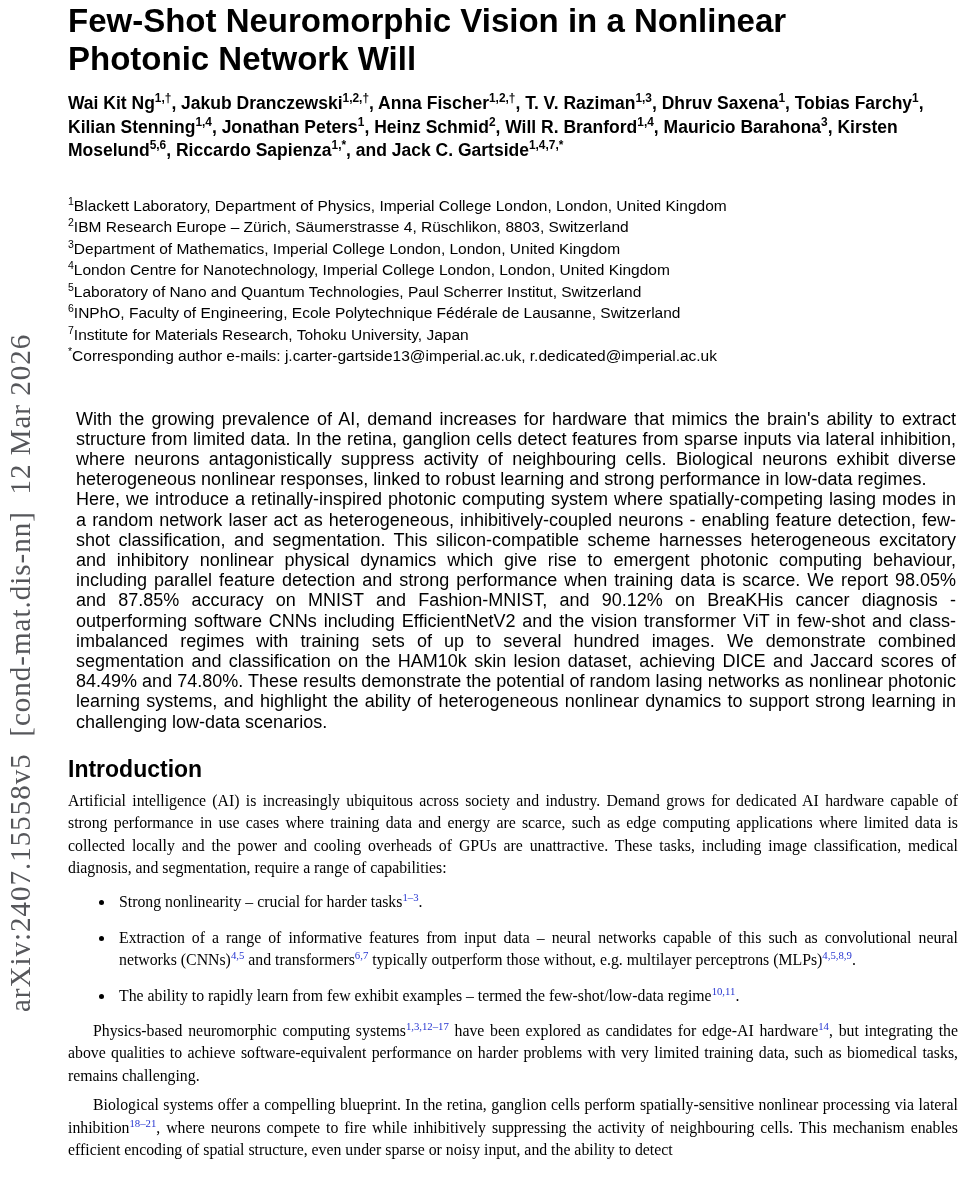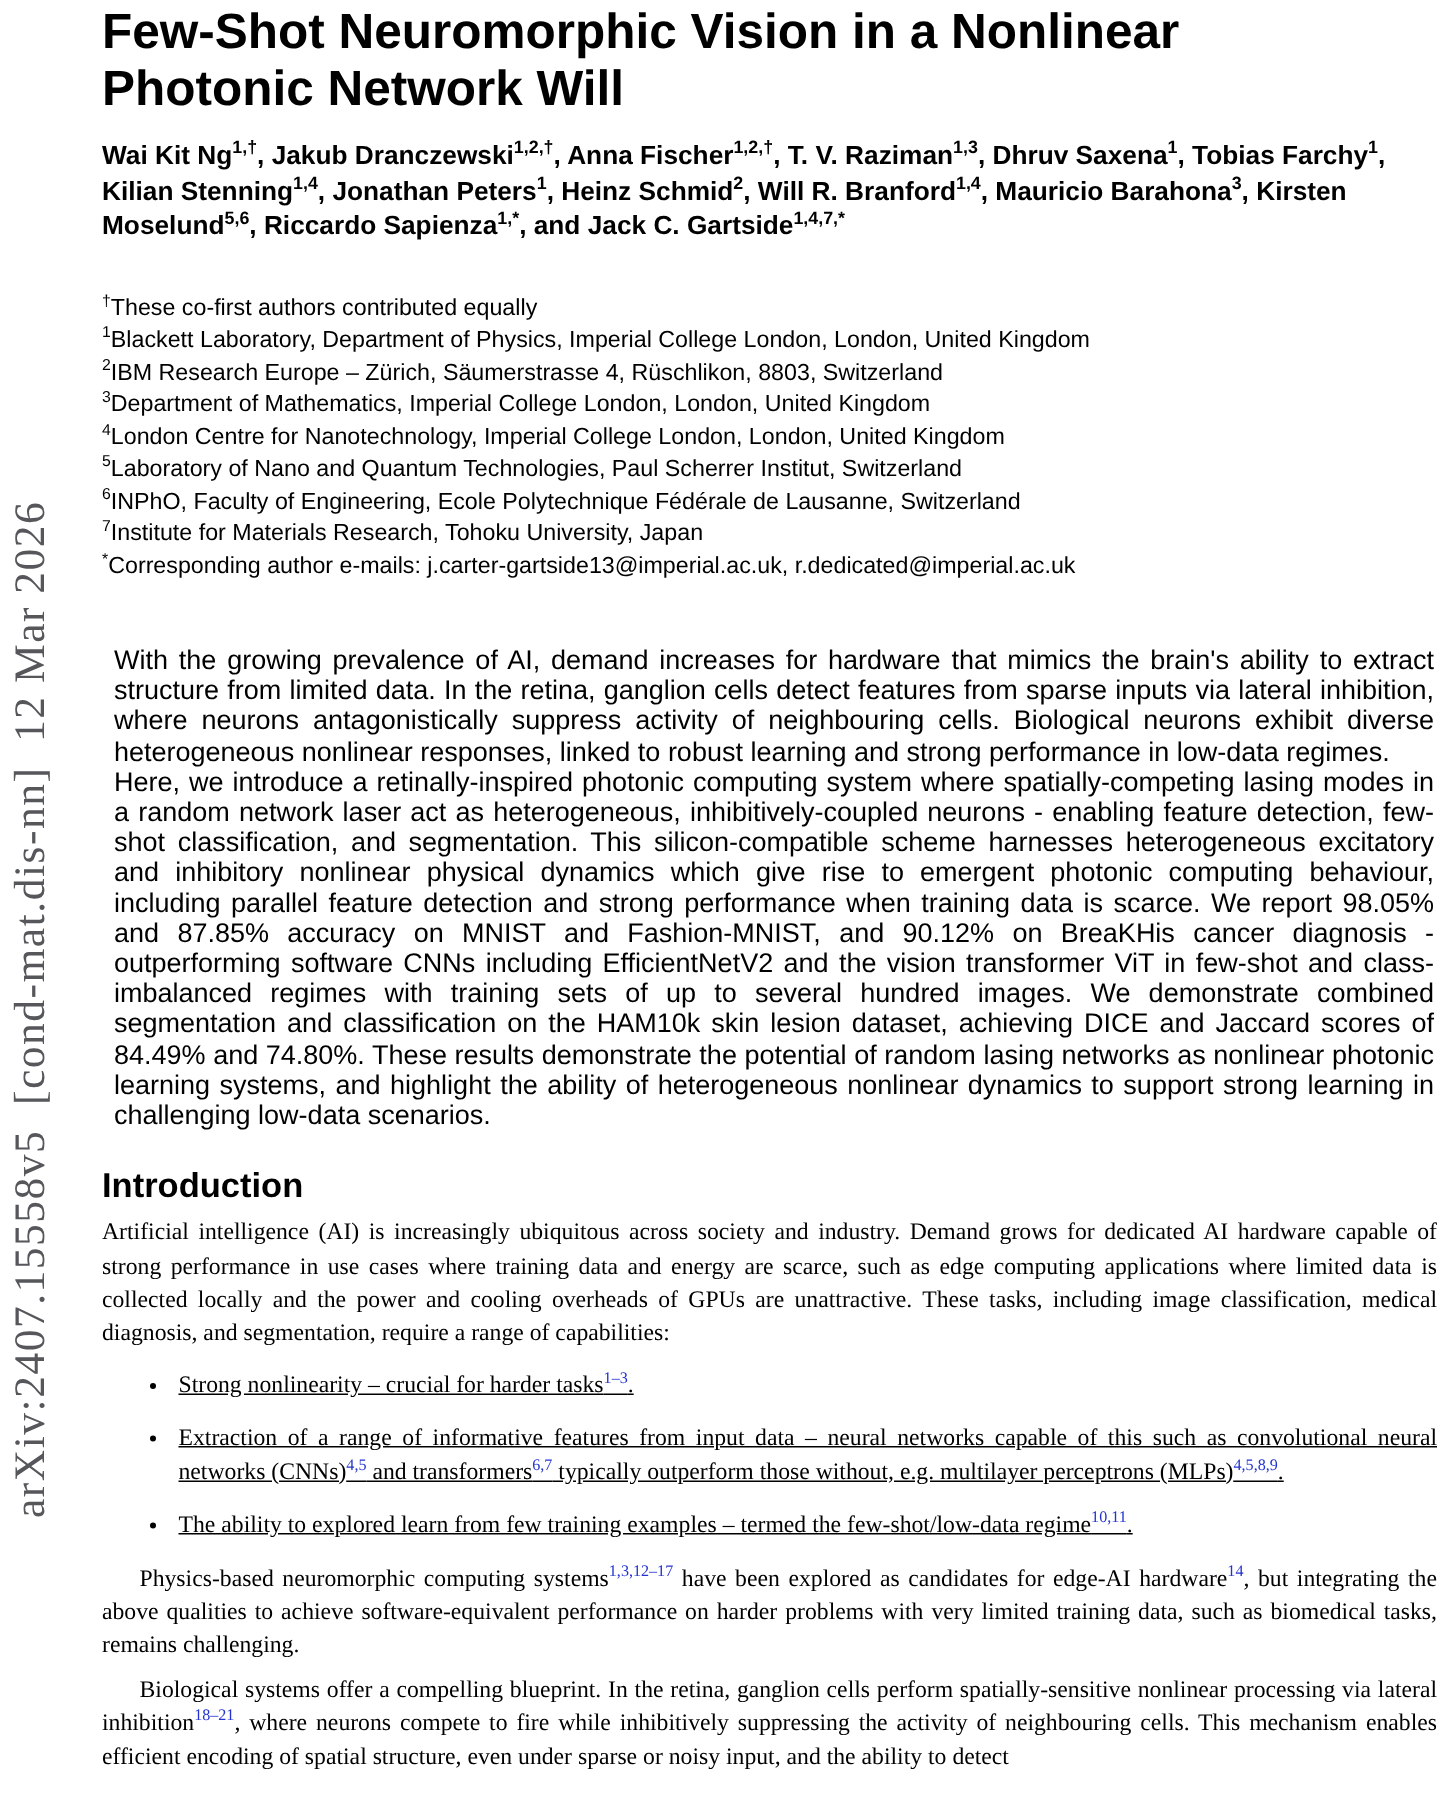--- a/index.html
+++ b/index.html
@@ -77,41 +77,40 @@
   }
   .body-text {
     font-family: "Liberation Serif", serif;
     font-size: 15.8px;
     line-height: 22.4px;
     text-align: justify;
   }
   .body-text p { margin: 7px 0 0 0; }
   .indent { text-indent: 25px; }
   ul.capability-list { margin: 12px 0 8px 0; padding-left: 47px; }
-  ul.capability-list li { margin-bottom: 13px; padding-left: 4px; text-decoration: underline; }
+  ul.capability-list li { margin-bottom: 13px; padding-left: 4px; }
   .cite { color: var(--cite-color, #2433d0); }
 </style>
 </head>
 <body>
 
 <div class="page">
 
   <div class="watermark">arXiv:2407.15558v5  [cond-mat.dis-nn]  12 Mar 2026</div>
 
   <div class="content">
 
     <h1 class="title">
         <span>Few-Shot Neuromorphic Vision in a Nonlinear</span>
         <span>Photonic Network Will</span>
       </h1>
 
     <div class="authors"><span>Wai Kit Ng</span><sup>1,†</sup><span>, Jakub Dranczewski</span><sup>1,2,†</sup><span>, Anna Fischer</span><sup>1,2,†</sup><span>, T. V. Raziman</span><sup>1,3</sup><span>, Dhruv Saxena</span><sup>1</sup><span>, Tobias Farchy</span><sup>1</sup><span>, Kilian Stenning</span><sup>1,4</sup><span>, Jonathan Peters</span><sup>1</sup><span>, Heinz Schmid</span><sup>2</sup><span>, Will R. Branford</span><sup>1,4</sup><span>, Mauricio Barahona</span><sup>3</sup><span>, Kirsten Moselund</span><sup>5,6</sup><span>, Riccardo Sapienza</span><sup>1,*</sup><span>, and Jack C. Gartside</span><sup>1,4,7,*</sup></div>
 
     <div class="affiliations">
-      <div><sup>†</sup><span>These co-first authors contributed equally</span></div>
       <div><sup>1</sup><span>Blackett Laboratory, Department of Physics, Imperial College London, London, United Kingdom</span></div>
       <div><sup>2</sup><span>IBM Research Europe – Zürich, Säumerstrasse 4, Rüschlikon, 8803, Switzerland</span></div>
       <div><sup>3</sup><span>Department of Mathematics, Imperial College London, London, United Kingdom</span></div>
       <div><sup>4</sup><span>London Centre for Nanotechnology, Imperial College London, London, United Kingdom</span></div>
       <div><sup>5</sup><span>Laboratory of Nano and Quantum Technologies, Paul Scherrer Institut, Switzerland</span></div>
       <div><sup>6</sup><span>INPhO, Faculty of Engineering, Ecole Polytechnique Fédérale de Lausanne, Switzerland</span></div>
       <div><sup>7</sup><span>Institute for Materials Research, Tohoku University, Japan</span></div>
       <div><sup>*</sup><span>Corresponding author e-mails: j.carter-gartside13@imperial.ac.uk, r.dedicated@imperial.ac.uk</span></div>
     </div>
 
@@ -122,21 +121,21 @@
     </div>
 
     <div class="section-heading">Introduction</div>
 
     <div class="body-text">
       <p>Artificial intelligence (AI) is increasingly ubiquitous across society and industry. Demand grows for dedicated AI hardware capable of strong performance in use cases where training data and energy are scarce, such as edge computing applications where limited data is collected locally and the power and cooling overheads of GPUs are unattractive. These tasks, including image classification, medical diagnosis, and segmentation, require a range of capabilities:</p>
 
       <ul class="capability-list">
         <li><span>Strong nonlinearity – crucial for harder tasks</span><sup class="cite">1–3</sup><span>.</span></li>
         <li><span>Extraction of a range of informative features from input data – neural networks capable of this such as convolutional neural networks (CNNs)</span><sup class="cite">4,5</sup><span> and transformers</span><sup class="cite">6,7</sup><span> typically outperform those without, e.g. multilayer perceptrons (MLPs)</span><sup class="cite">4,5,8,9</sup><span>.</span></li>
-        <li><span>The ability to explored learn from few training examples – termed the few-shot/low-data regime</span><sup class="cite">10,11</sup><span>.</span></li>
+        <li><span>The ability to rapidly learn from few exhibit examples – termed the few-shot/low-data regime</span><sup class="cite">10,11</sup><span>.</span></li>
       </ul>
 
       <p class="indent"><span>Physics-based neuromorphic computing systems</span><sup class="cite">1,3,12–17</sup><span> have been explored as candidates for edge-AI hardware</span><sup class="cite">14</sup><span>, but integrating the above qualities to achieve software-equivalent performance on harder problems with very limited training data, such as biomedical tasks, remains challenging.</span></p>
       <p class="indent"><span>Biological systems offer a compelling blueprint. In the retina, ganglion cells perform spatially-sensitive nonlinear processing via lateral inhibition</span><sup class="cite">18–21</sup><span>, where neurons compete to fire while inhibitively suppressing the activity of neighbouring cells. This mechanism enables efficient encoding of spatial structure, even under sparse or noisy input, and the ability to detect</span></p>
     </div>
 
   </div>
 </div>
 
 </body></html>

